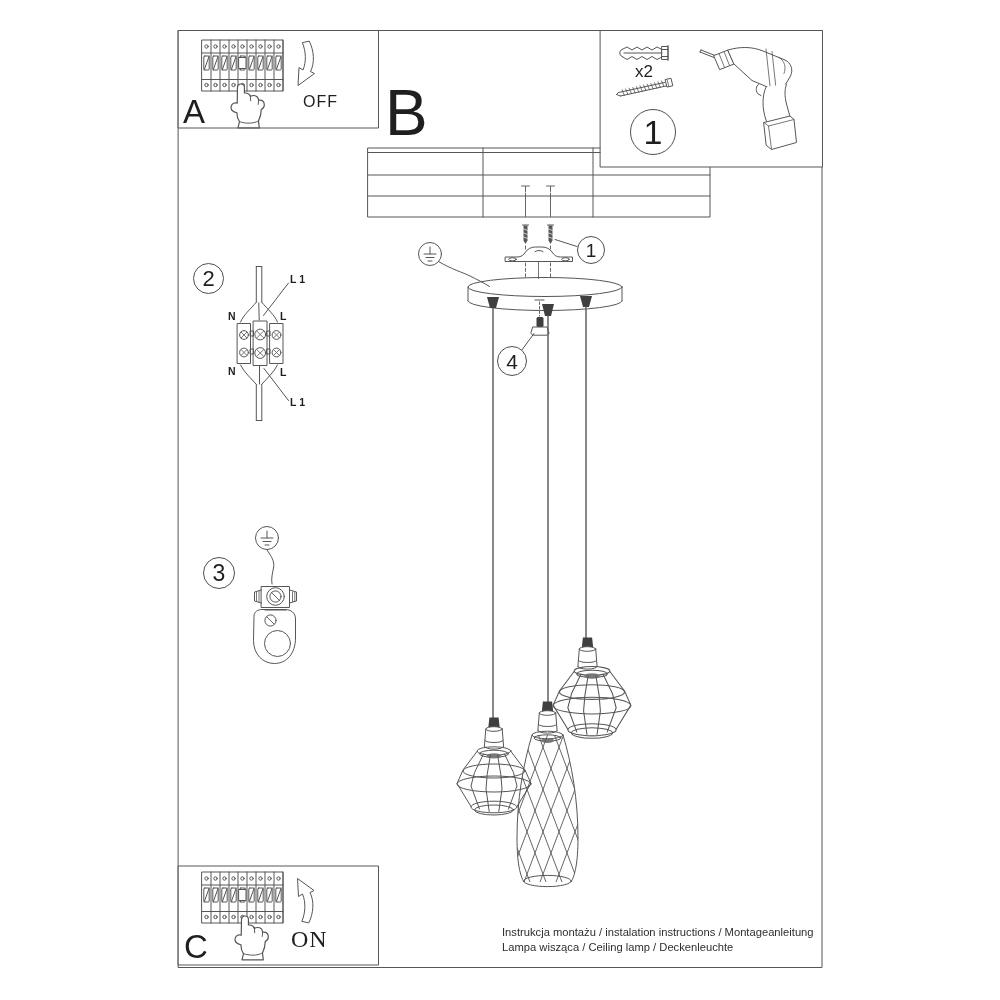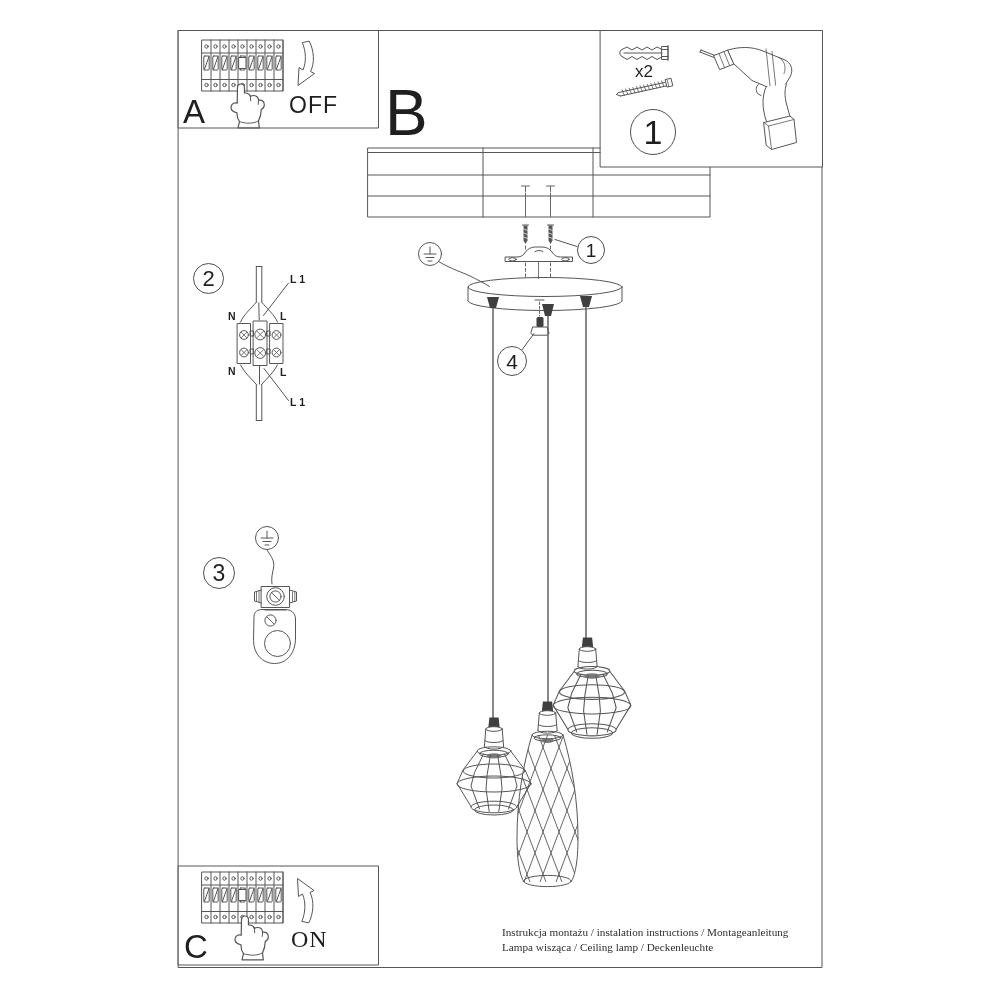--- a/index.html
+++ b/index.html
@@ -2,21 +2,21 @@
 <html><head>
 <meta charset="utf-8">
 <style>
   html,body{margin:0;padding:0;background:#fff;}
   .page{position:relative;width:1000px;height:1000px;background:#ffffff;
         font-family:"Liberation Sans",sans-serif;color:#272727;overflow:hidden;}
   .art{position:absolute;left:0;top:0;}
   .label{position:absolute;line-height:1;color:#1f1f1f;white-space:nowrap;}
   .circ{position:absolute;border:1.4px solid #4f4f4f;border-radius:50%;background:#fff;
         display:flex;align-items:center;justify-content:center;color:#1f1f1f;line-height:1;}
-  .footer-line{position:absolute;left:502px;font-size:11.2px;color:#2e2e2e;line-height:1.25;font-family:Liberation Serif, serif;}
+  .footer-line{position:absolute;left:502px;font-size:11.2px;color:#2e2e2e;line-height:1.25;}
 </style>
 </head>
 <body>
 
 <div class="page">
 
 <svg class="art" width="1000" height="1000" viewBox="0 0 1000 1000">
   <defs>
     <g id="gnd" fill="none">
       <circle r="11.5"></circle>
@@ -258,21 +258,21 @@
         <rect x="37" y="17.5" width="7" height="11" fill="#fff"></rect>
       </g>
       <use href="#hand" transform="translate(247,916) scale(1.2)"></use>
       <path d="M309,922.5 C313.5,913 314.5,901.5 310,892.5 L314,890.5 L297.5,878.5 L298.5,896.5 L302.5,894 C306,902.5 305.5,912.5 302,921 Z" fill="#fff"></path>
     </g>
 
   </g>
 </svg>
 
 <div class="label" style="left:183px;top:95px;font-size:33px;">A</div>
-<div class="label" style="left:289px;top:94px;font-size:23px;letter-spacing:1px;">OFF</div>
+<div class="label" style="left:303px;top:94px;font-size:16px;letter-spacing:1px;">OFF</div>
 
 <div class="label" style="left:385px;top:81px;font-size:64px;">B</div>
 
 <div class="label" style="left:635px;top:63px;font-size:17px;">x2</div>
 <div class="circ" style="left:630px;top:109px;width:44px;height:44px;font-size:34px;">1</div>
 
 <div class="circ" style="left:577px;top:236px;width:26px;height:26px;font-size:19px;">1</div>
 <div class="circ" style="left:193px;top:263px;width:29px;height:29px;font-size:22px;">2</div>
 <div class="circ" style="left:203px;top:557px;width:30px;height:30px;font-size:23px;">3</div>
 <div class="circ" style="left:497px;top:346px;width:28px;height:28px;font-size:21px;">4</div>

